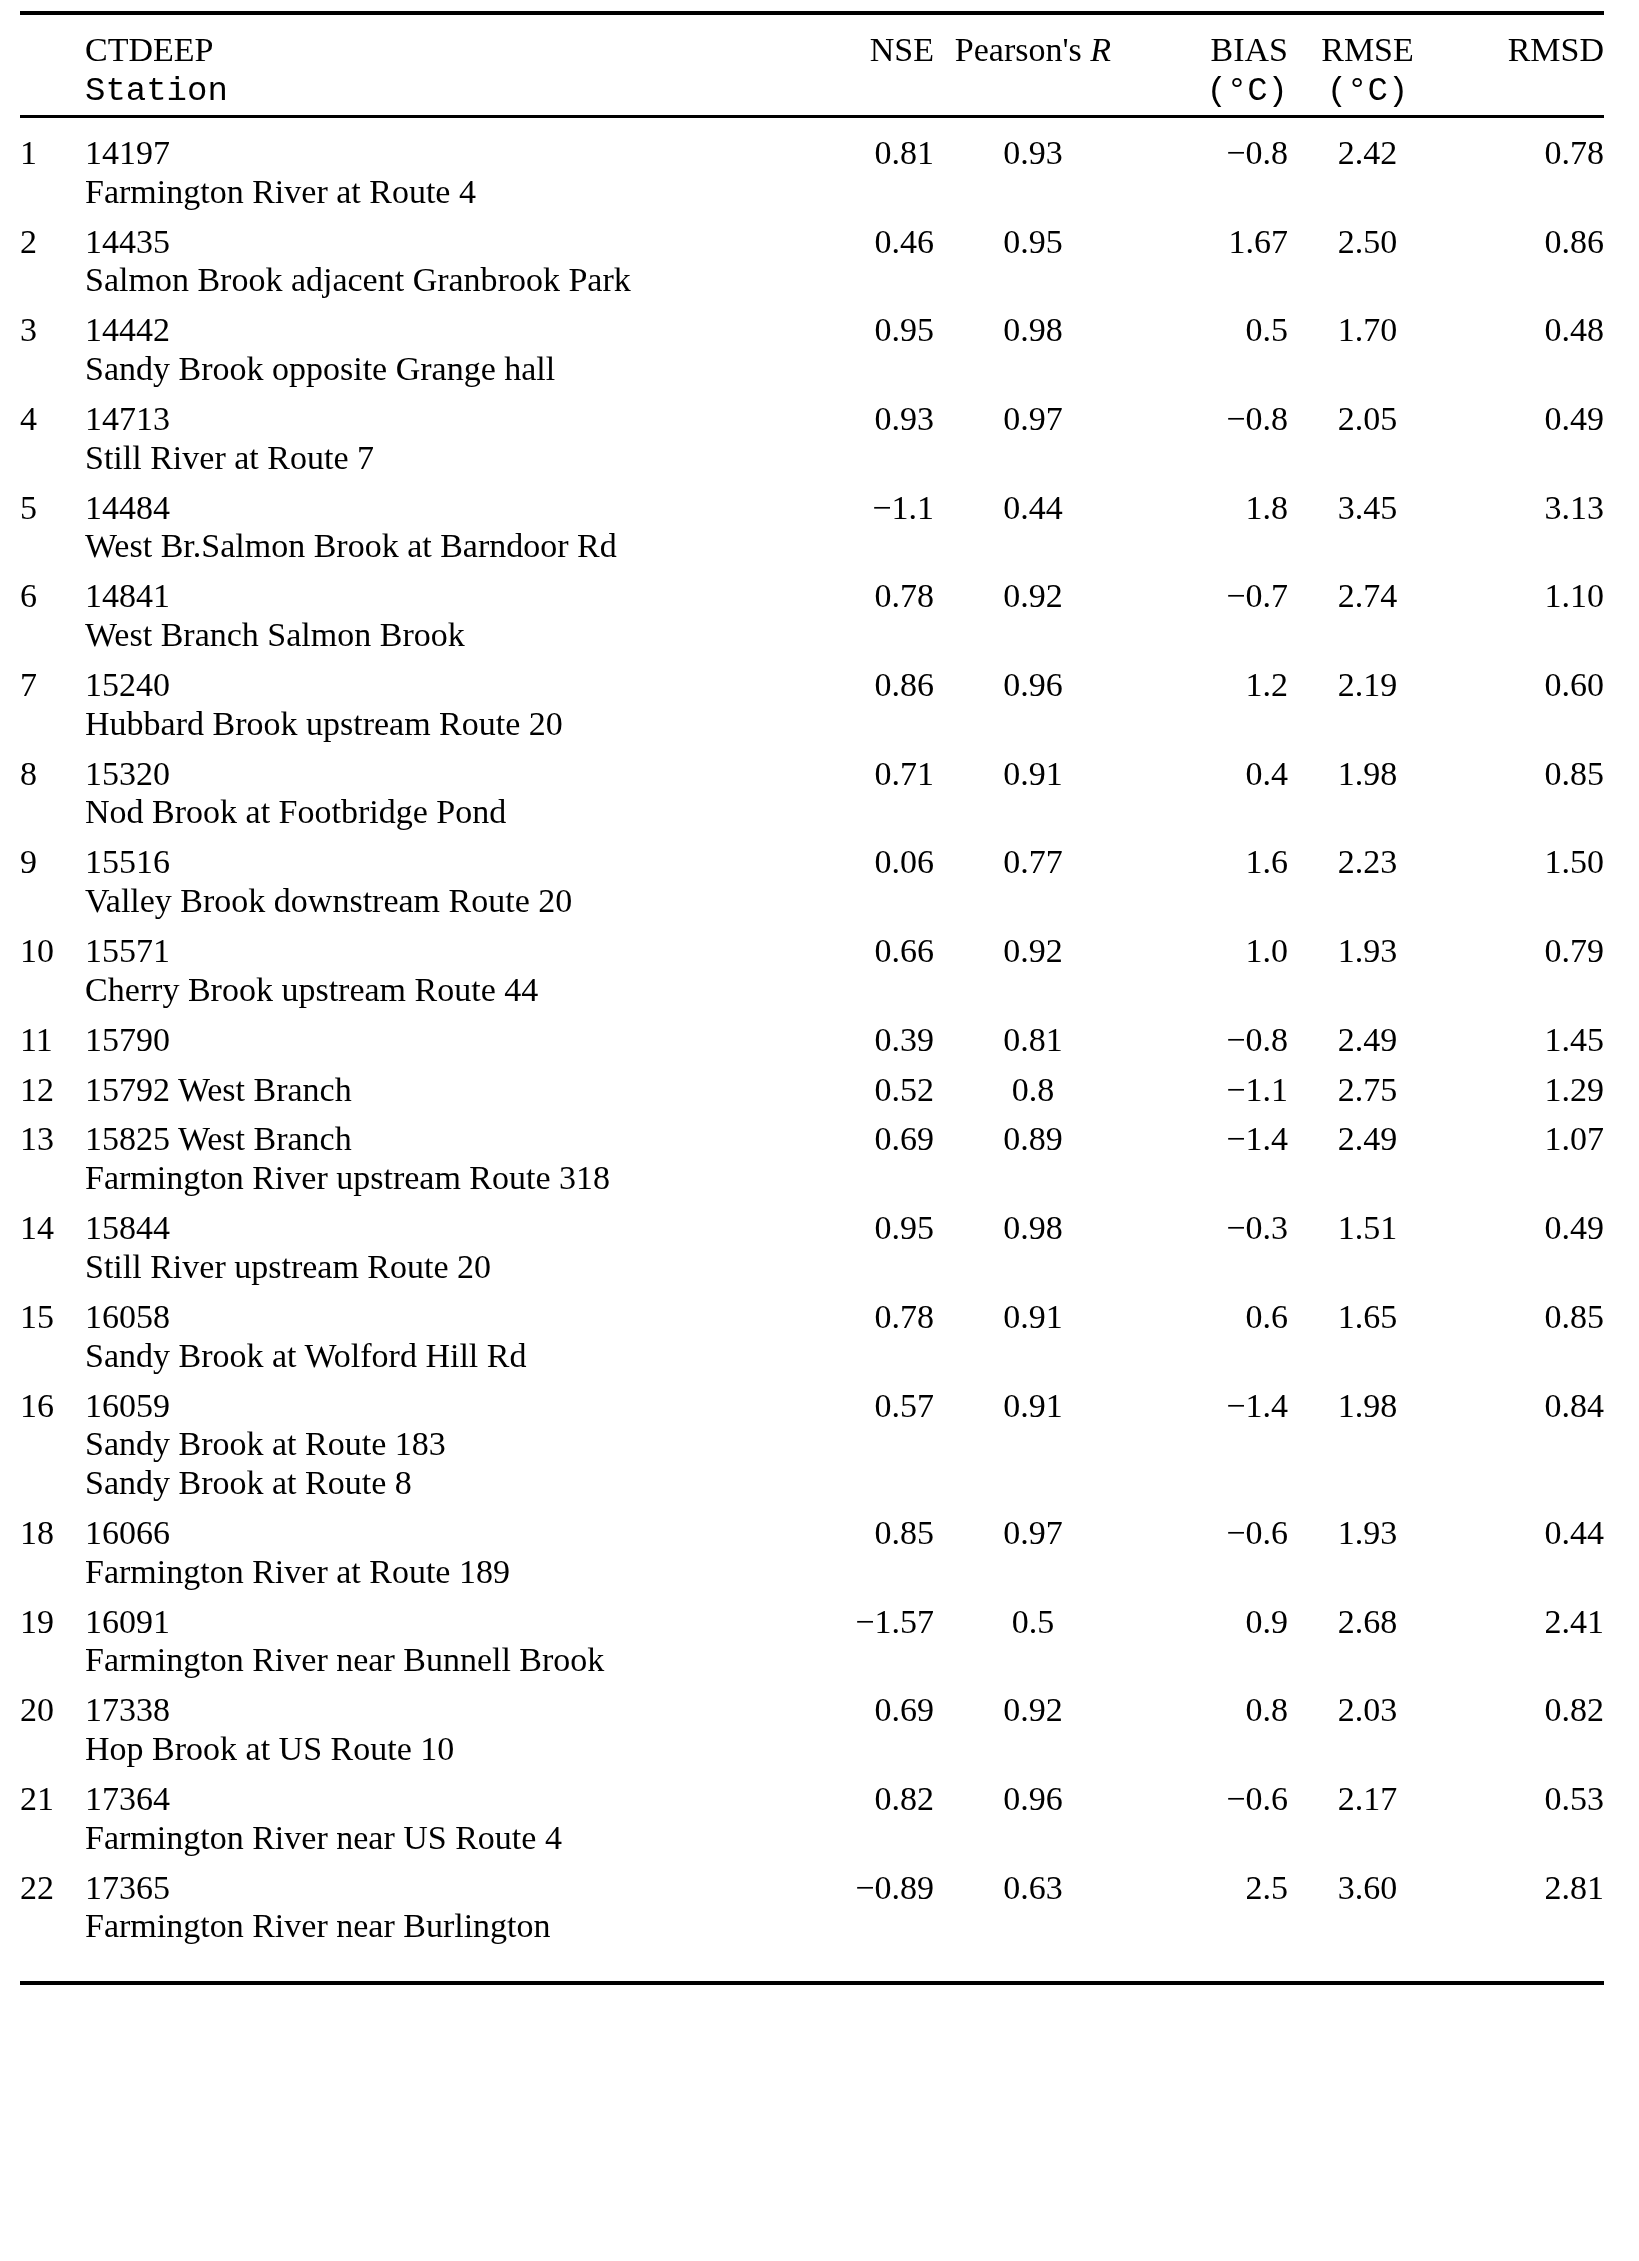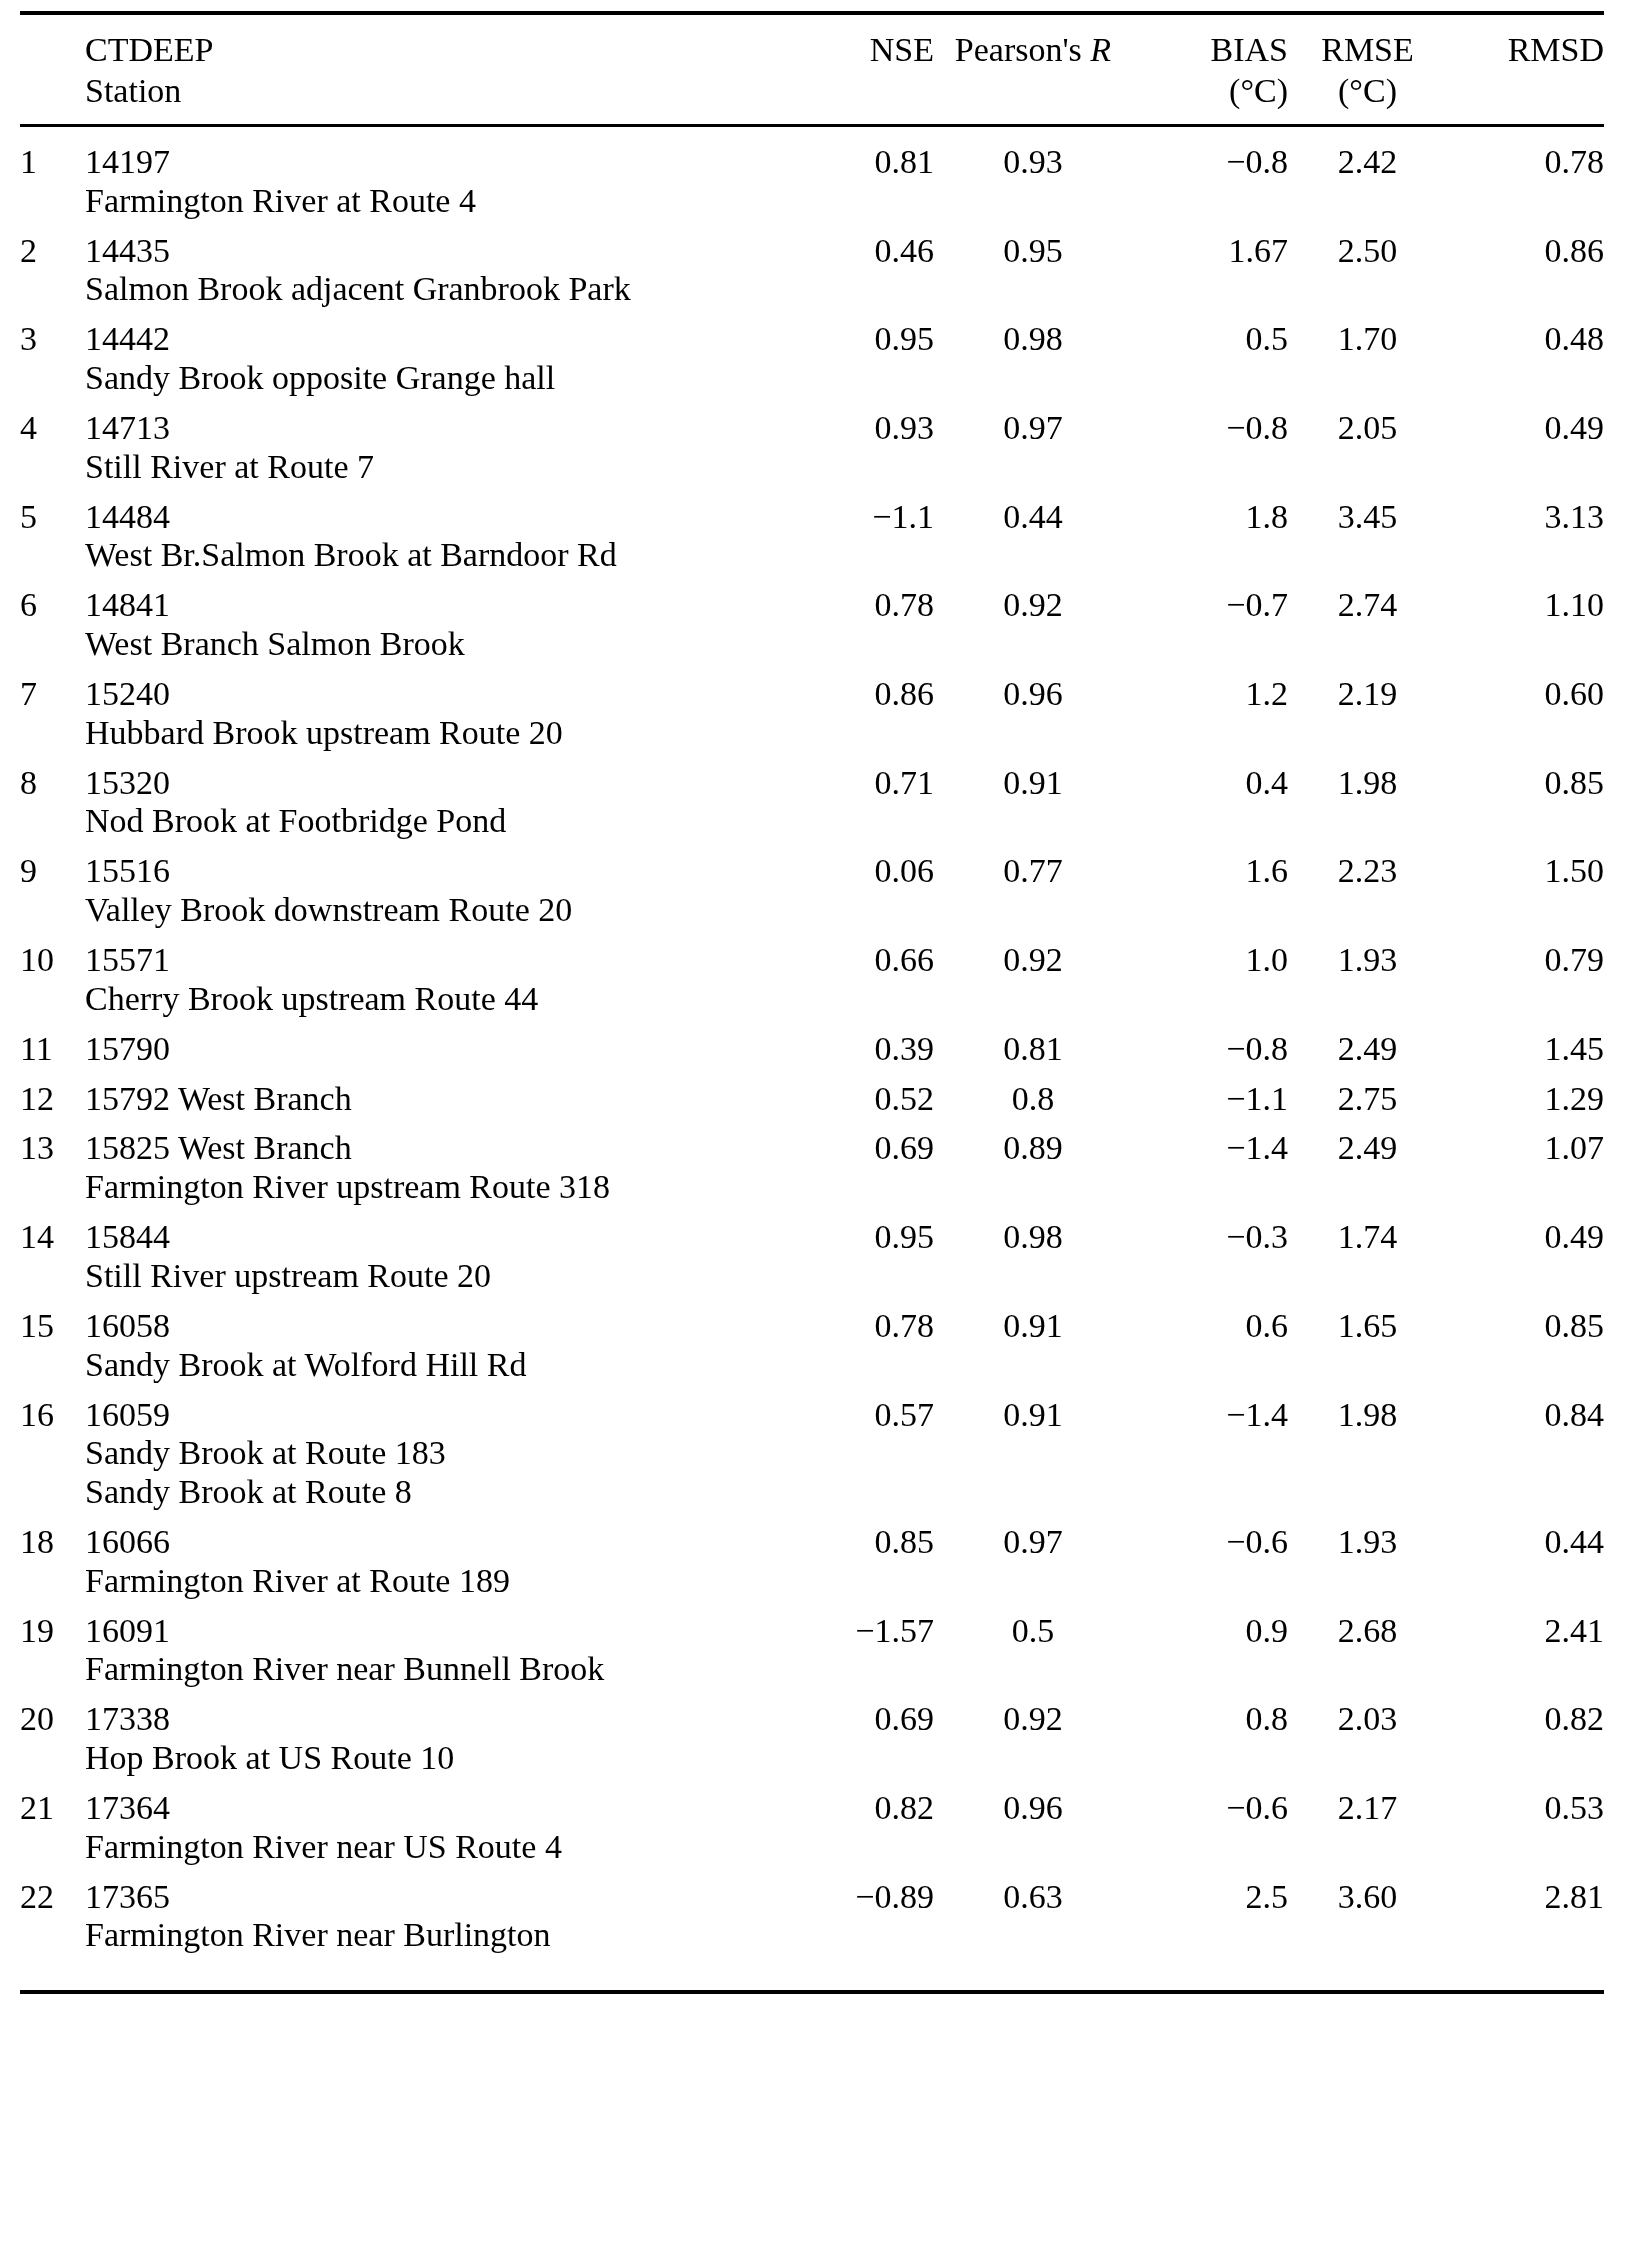--- a/index.html
+++ b/index.html
@@ -48,21 +48,22 @@
     vertical-align: top;
     padding: 0;
   }
 
   .hdr-row-1 td, .hdr-row-1 th {
     padding-top: 17.5px;
     padding-bottom: 3.2px;
   }
   .hdr-row-2 td, .hdr-row-2 th {
     padding-top: 4.8px;
-    padding-bottom: 16px;
+    padding-bottom: 7px;
+    font-family: Liberation Mono, monospace;
   }
 
   
   .col-idx     { width: 65px;  text-align: left; }
   .col-station { width: 668px; text-align: left; }
   .col-nse     { width: 181px; text-align: right; }
   .col-pear    { width: 198px; text-align: center; }
   .col-bias    { width: 156px; text-align: right; }
   .col-rmse    { width: 159px; text-align: center; }
   .col-rmsd    { width: 157px; text-align: right; }
@@ -290,21 +291,21 @@
         <tr class="row-desc">
           <td class="col-idx"></td>
           <td colspan="6">Farmington River upstream Route 318</td>
         </tr>
         <tr class="row-main">
           <td class="col-idx">14</td>
           <td class="col-station">15844</td>
           <td class="col-nse">0.95</td>
           <td class="col-pear">0.98</td>
           <td class="col-bias">−0.3</td>
-          <td class="col-rmse">1.74</td>
+          <td class="col-rmse">1.51</td>
           <td class="col-rmsd">0.49</td>
         </tr>
         <tr class="row-desc">
           <td class="col-idx"></td>
           <td colspan="6">Still River upstream Route 20</td>
         </tr>
         <tr class="row-main">
           <td class="col-idx">15</td>
           <td class="col-station">16058</td>
           <td class="col-nse">0.78</td>

